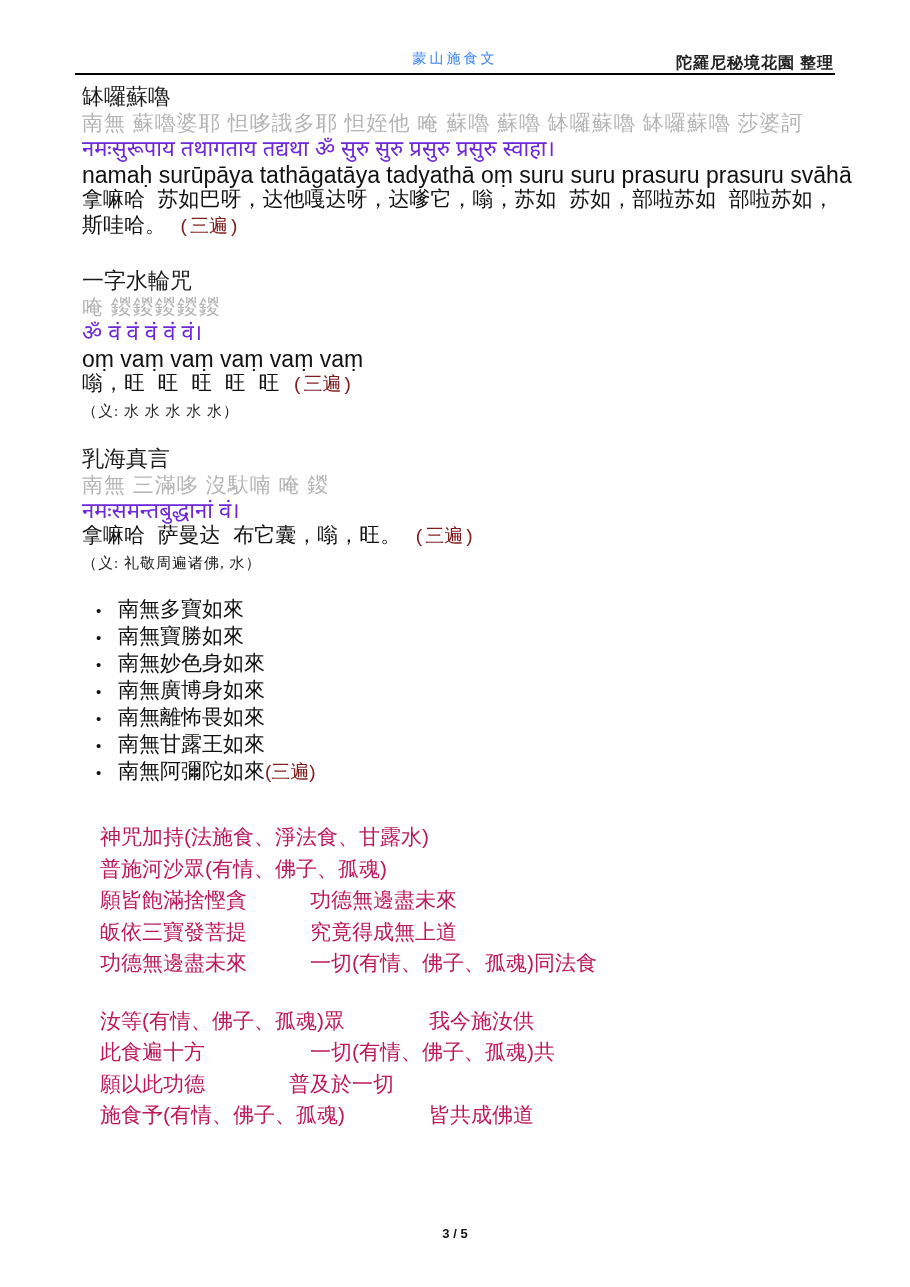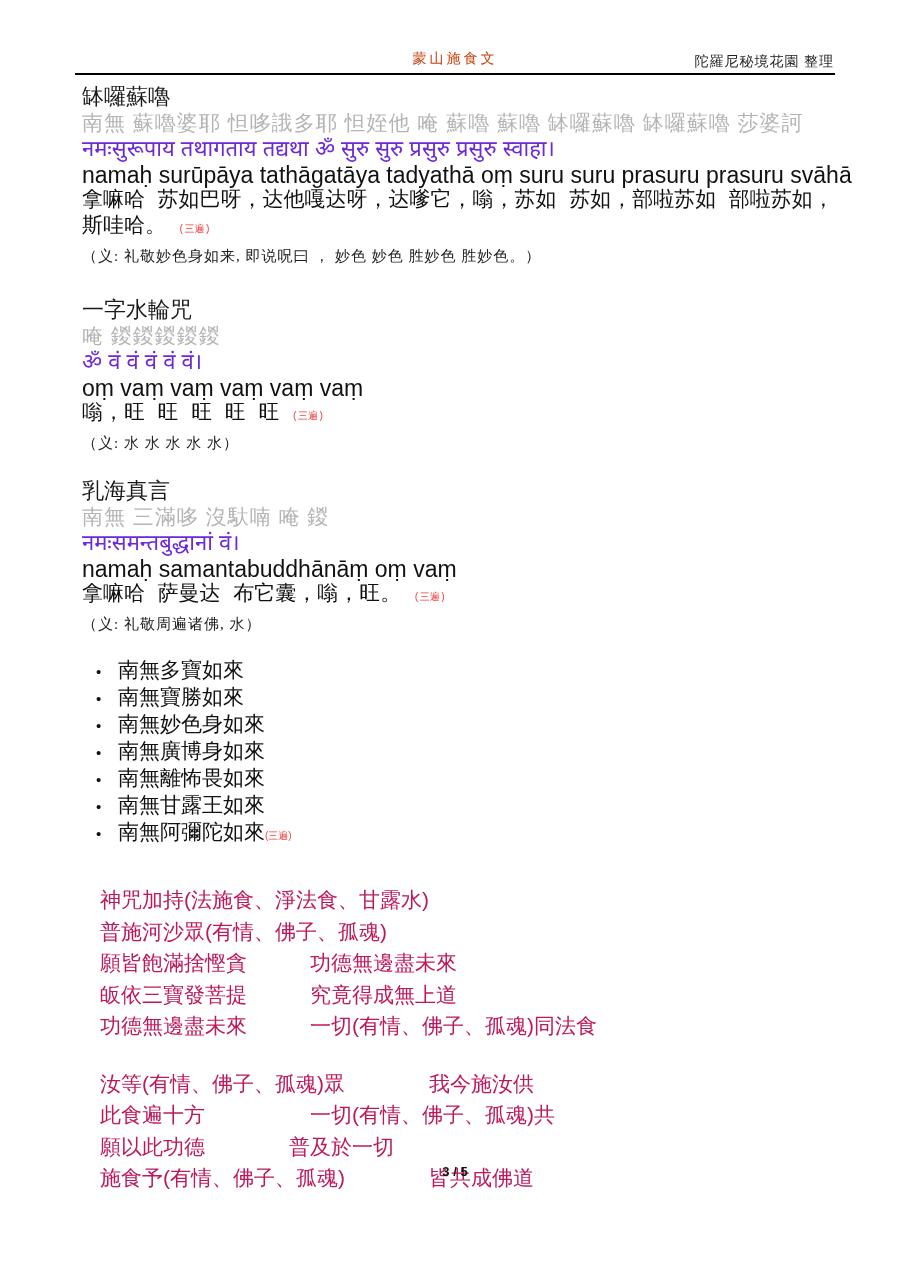--- a/index.html
+++ b/index.html
@@ -6,63 +6,64 @@
   body{
     width:910px;height:1287px;background:#ffffff;
     font-family:"Liberation Sans", sans-serif;
     color:#1a1a1a;position:relative;overflow:hidden;
   }
   .page{position:absolute;inset:0;background:#fff;}
 
   
   .hdr-title{
     position:absolute;top:50px;left:0;width:100%;text-align:center;
-    font-family:"Liberation Serif", serif;font-size:14px;color:#c2410c;
+    font-family:"Liberation Serif", serif;font-size:14px;color:#3b82f6;
     letter-spacing:3px;
   }
   .hdr-credit{
     position:absolute;top:53px;right:76px;
-    font-family:"Liberation Serif", serif;font-size:14px;color:#222;
+    font-family:"Liberation Serif", serif;font-size:16px;color:#222;
     letter-spacing:1px;
+    font-weight:bold;
   }
   .hdr-rule{
     position:absolute;top:73px;left:75px;right:75px;height:0;
     border-top:2px solid #000;
   }
 
   
   .content{position:absolute;top:84px;left:82px;width:780px;}
 
   .mantra-section p{margin:0;line-height:26px;white-space:nowrap;}
   .sec-title{font-size:22px;color:#1a1a1a;margin-top:4px;}
   .m-gray{font-size:21px;color:#b4b4b4;letter-spacing:1px;}
   .m-dev{font-size:22px;font-weight:400;color:#6d28d9;}
   .m-rom{font-size:23px;color:#111;}
   .m-phon{font-size:21px;color:#111;font-family:Liberation Mono, monospace;}
   .m-meaning{font-family:"Liberation Serif", serif;font-size:15px;color:#222;letter-spacing:1px;}
-  .small-note{font-size:10px;color:#ef4444;letter-spacing:0;}
+  .small-note{font-size:19px;color:#7f1d1d;letter-spacing:0;}
 
   .sec-2{margin-top:28px;}
   .sec-3{margin-top:22px;}
 
   
   .buddha-list{list-style:none;margin:20px 0 0 0;padding:0;}
   .buddha-list li{
     display:flex;align-items:baseline;line-height:25px;font-size:21px;color:#111;
   }
   .bullet{width:22px;margin-left:14px;font-size:15px;color:#111;flex:0 0 auto;}
 
   
   .verse-block{margin:36px 0 0 18px;}
   .verse-block.second{margin-top:26px;}
   .verse-block p{margin:0;line-height:31.5px;font-size:21px;color:#be185d;white-space:pre;}
 
   
   .footer-page{
-    position:absolute;top:1164px;left:0;width:100%;text-align:center;
+    position:absolute;top:1226px;left:0;width:100%;text-align:center;
     font-size:13px;font-weight:bold;color:#111;
   }
 </style>
 </head>
 <body>
 
 <div class="page">
 
   <div class="hdr-title">蒙山施食文</div>
   <div class="hdr-credit">陀羅尼秘境花園 整理</div>
@@ -70,37 +71,35 @@
 
   <div class="content">
 
     <div class="mantra-section sec-1">
       <p class="sec-title">缽囉蘇嚕</p>
       <p class="m-gray">南無 蘇嚕婆耶 怛哆誐多耶 怛姪他 唵 蘇嚕 蘇嚕 缽囉蘇嚕 缽囉蘇嚕 莎婆訶</p>
       <p class="m-dev">नमःसुरूपाय तथागताय तद्यथा ॐ सुरु सुरु प्रसुरु प्रसुरु स्वाहा।</p>
       <p class="m-rom">namaḥ surūpāya tathāgatāya tadyathā oṃ suru suru prasuru prasuru svāhā</p>
       <p class="m-phon">拿嘛哈 苏如巴呀，达他嘎达呀，达嗲它，嗡，苏如 苏如，部啦苏如 部啦苏如，</p>
       <p class="m-phon"><span>斯哇哈。</span> <span class="small-note">(三遍)</span></p>
-      <p class="m-meaning">（义: 礼敬妙色身如来, 即说呪曰 ， 妙色 妙色 胜妙色 胜妙色。）</p>
     </div>
 
     <div class="mantra-section sec-2">
       <p class="sec-title">一字水輪咒</p>
       <p class="m-gray">唵 鍐鍐鍐鍐鍐</p>
       <p class="m-dev">ॐ वं वं वं वं वं।</p>
       <p class="m-rom">oṃ vaṃ vaṃ vaṃ vaṃ vaṃ</p>
       <p class="m-phon"><span>嗡，旺 旺 旺 旺 旺 </span> <span class="small-note">(三遍)</span></p>
       <p class="m-meaning">（义: 水 水 水 水 水）</p>
     </div>
 
     <div class="mantra-section sec-3">
       <p class="sec-title">乳海真言</p>
       <p class="m-gray">南無 三滿哆 沒馱喃 唵 鍐</p>
       <p class="m-dev">नमःसमन्तबुद्धानां वं।</p>
-      <p class="m-rom">namaḥ samantabuddhānāṃ oṃ vaṃ</p>
       <p class="m-phon"><span>拿嘛哈 萨曼达 布它囊，嗡，旺。</span> <span class="small-note">(三遍)</span></p>
       <p class="m-meaning">（义: 礼敬周遍诸佛, 水）</p>
     </div>
 
     <ul class="buddha-list">
       <li>
           <span class="bullet">•</span>
           <span>南無多寶如來</span>
         </li>
       <li>

